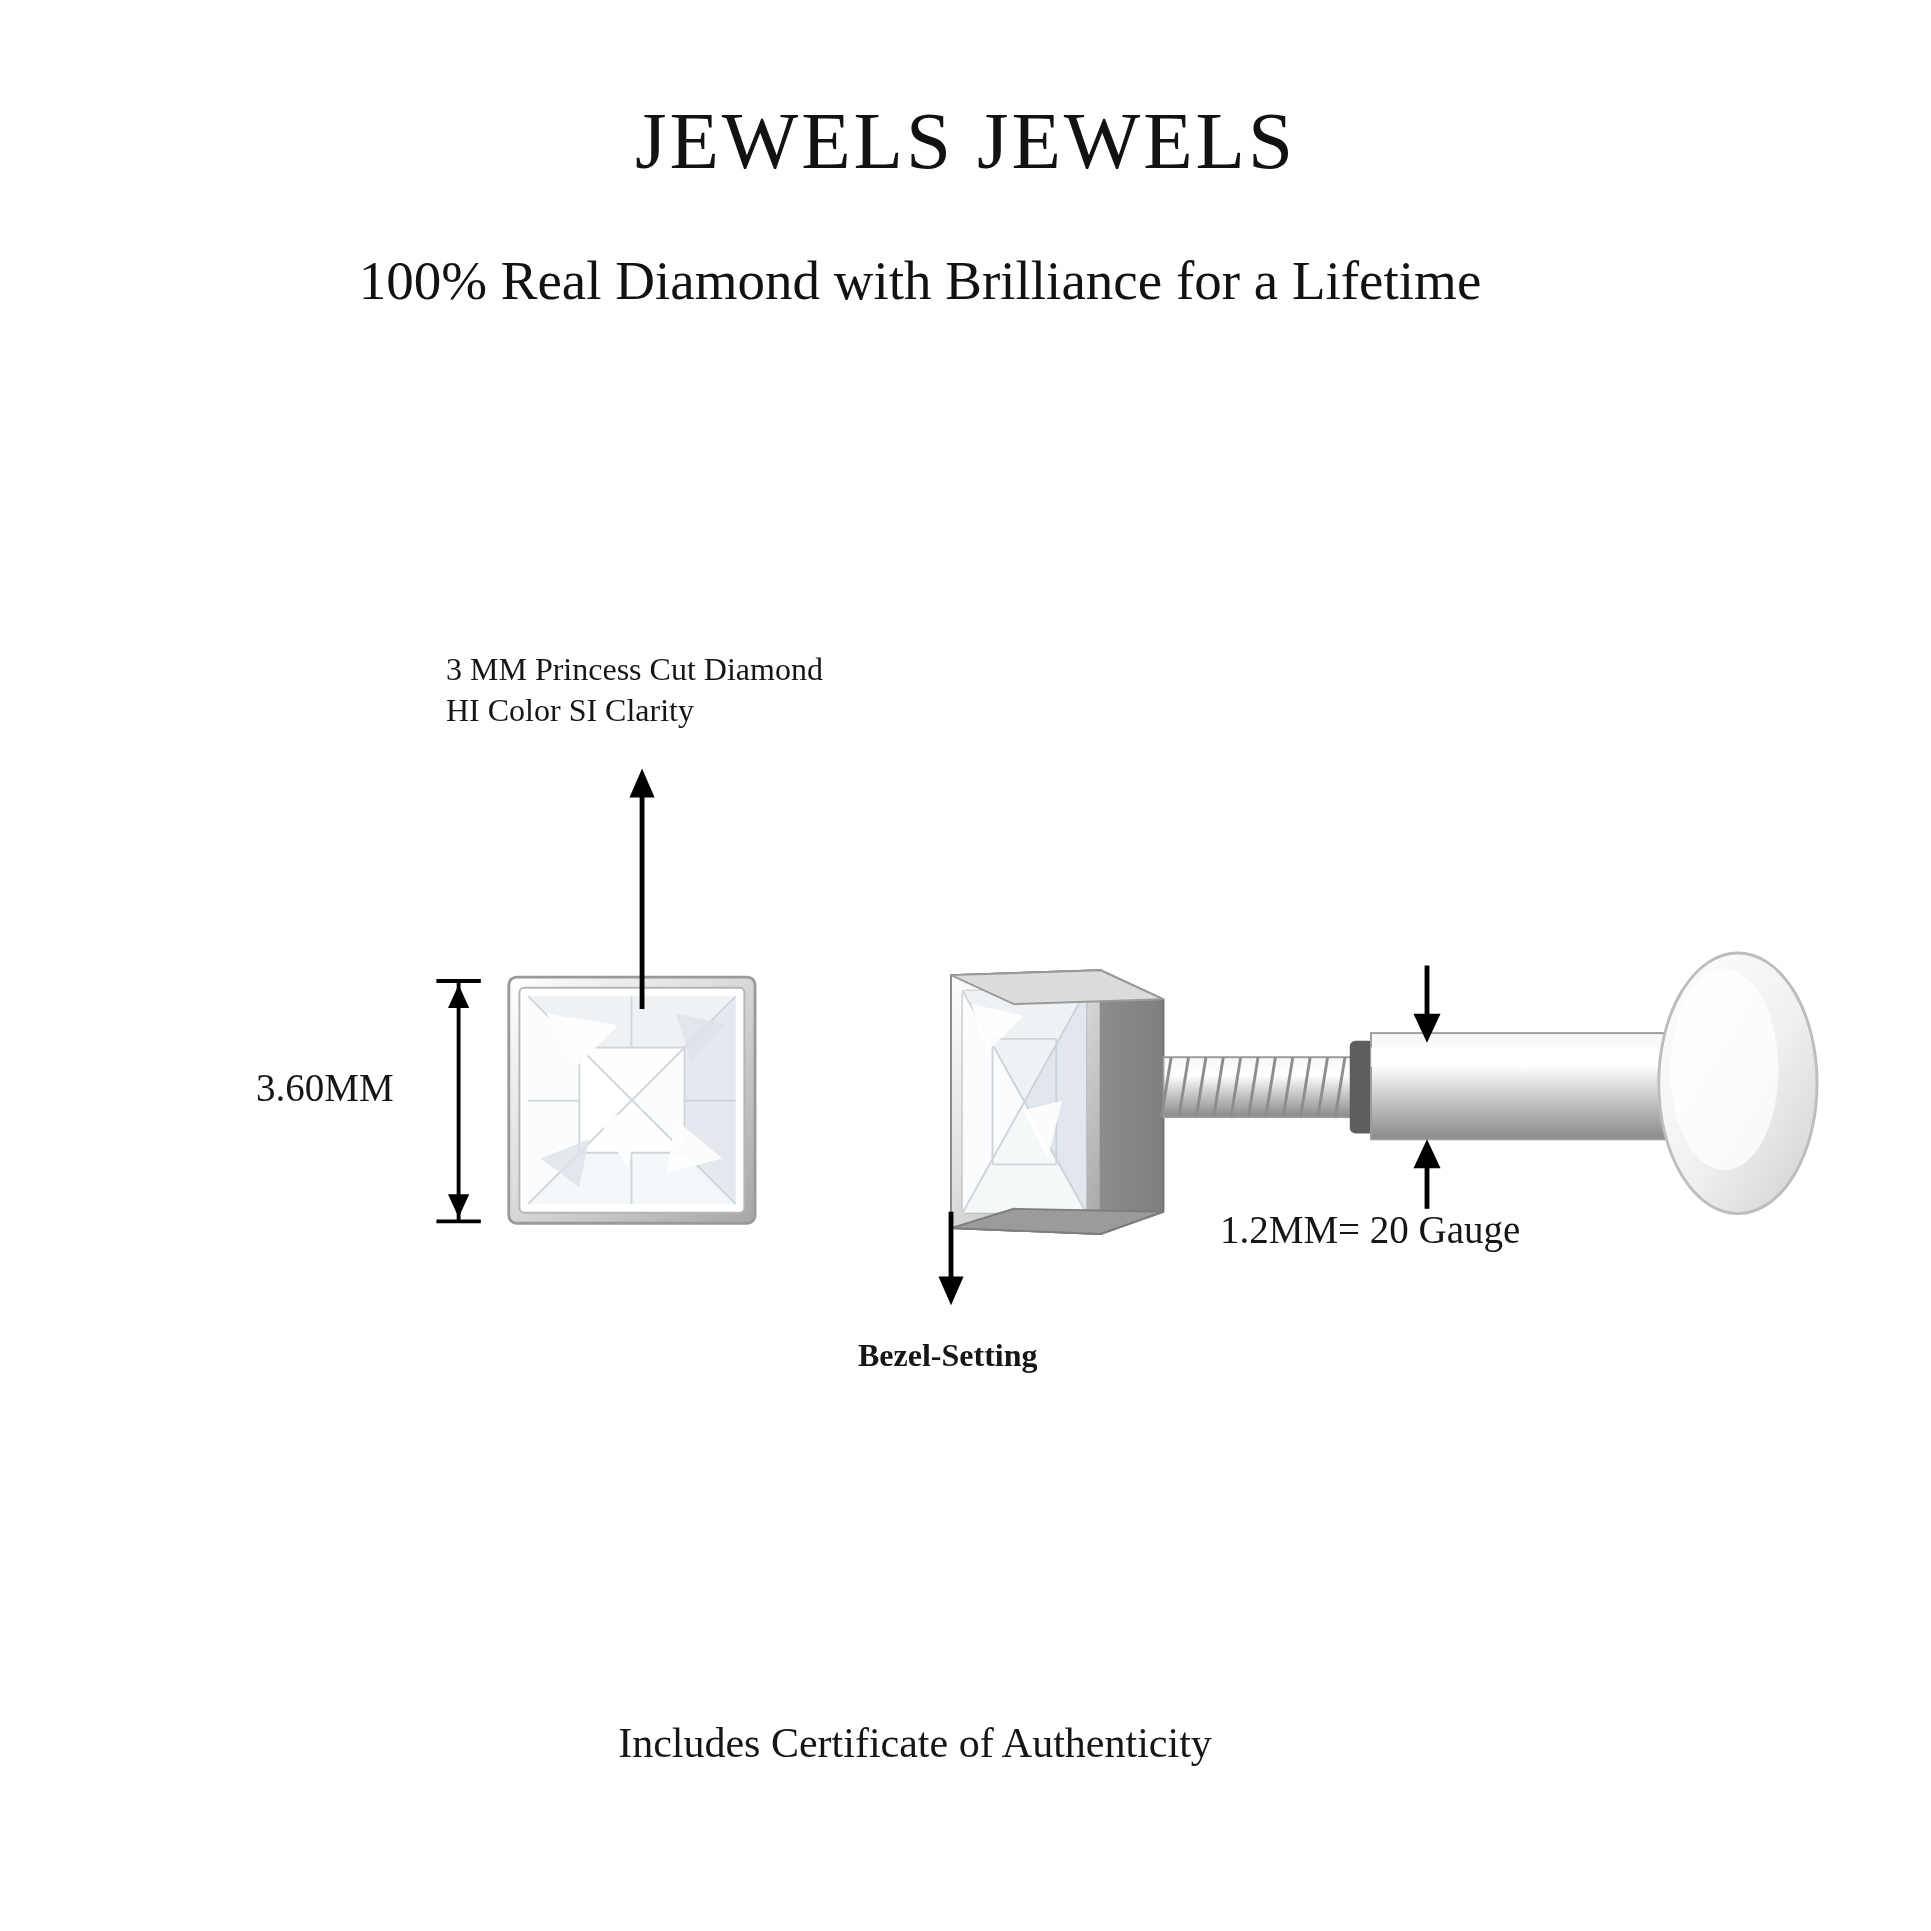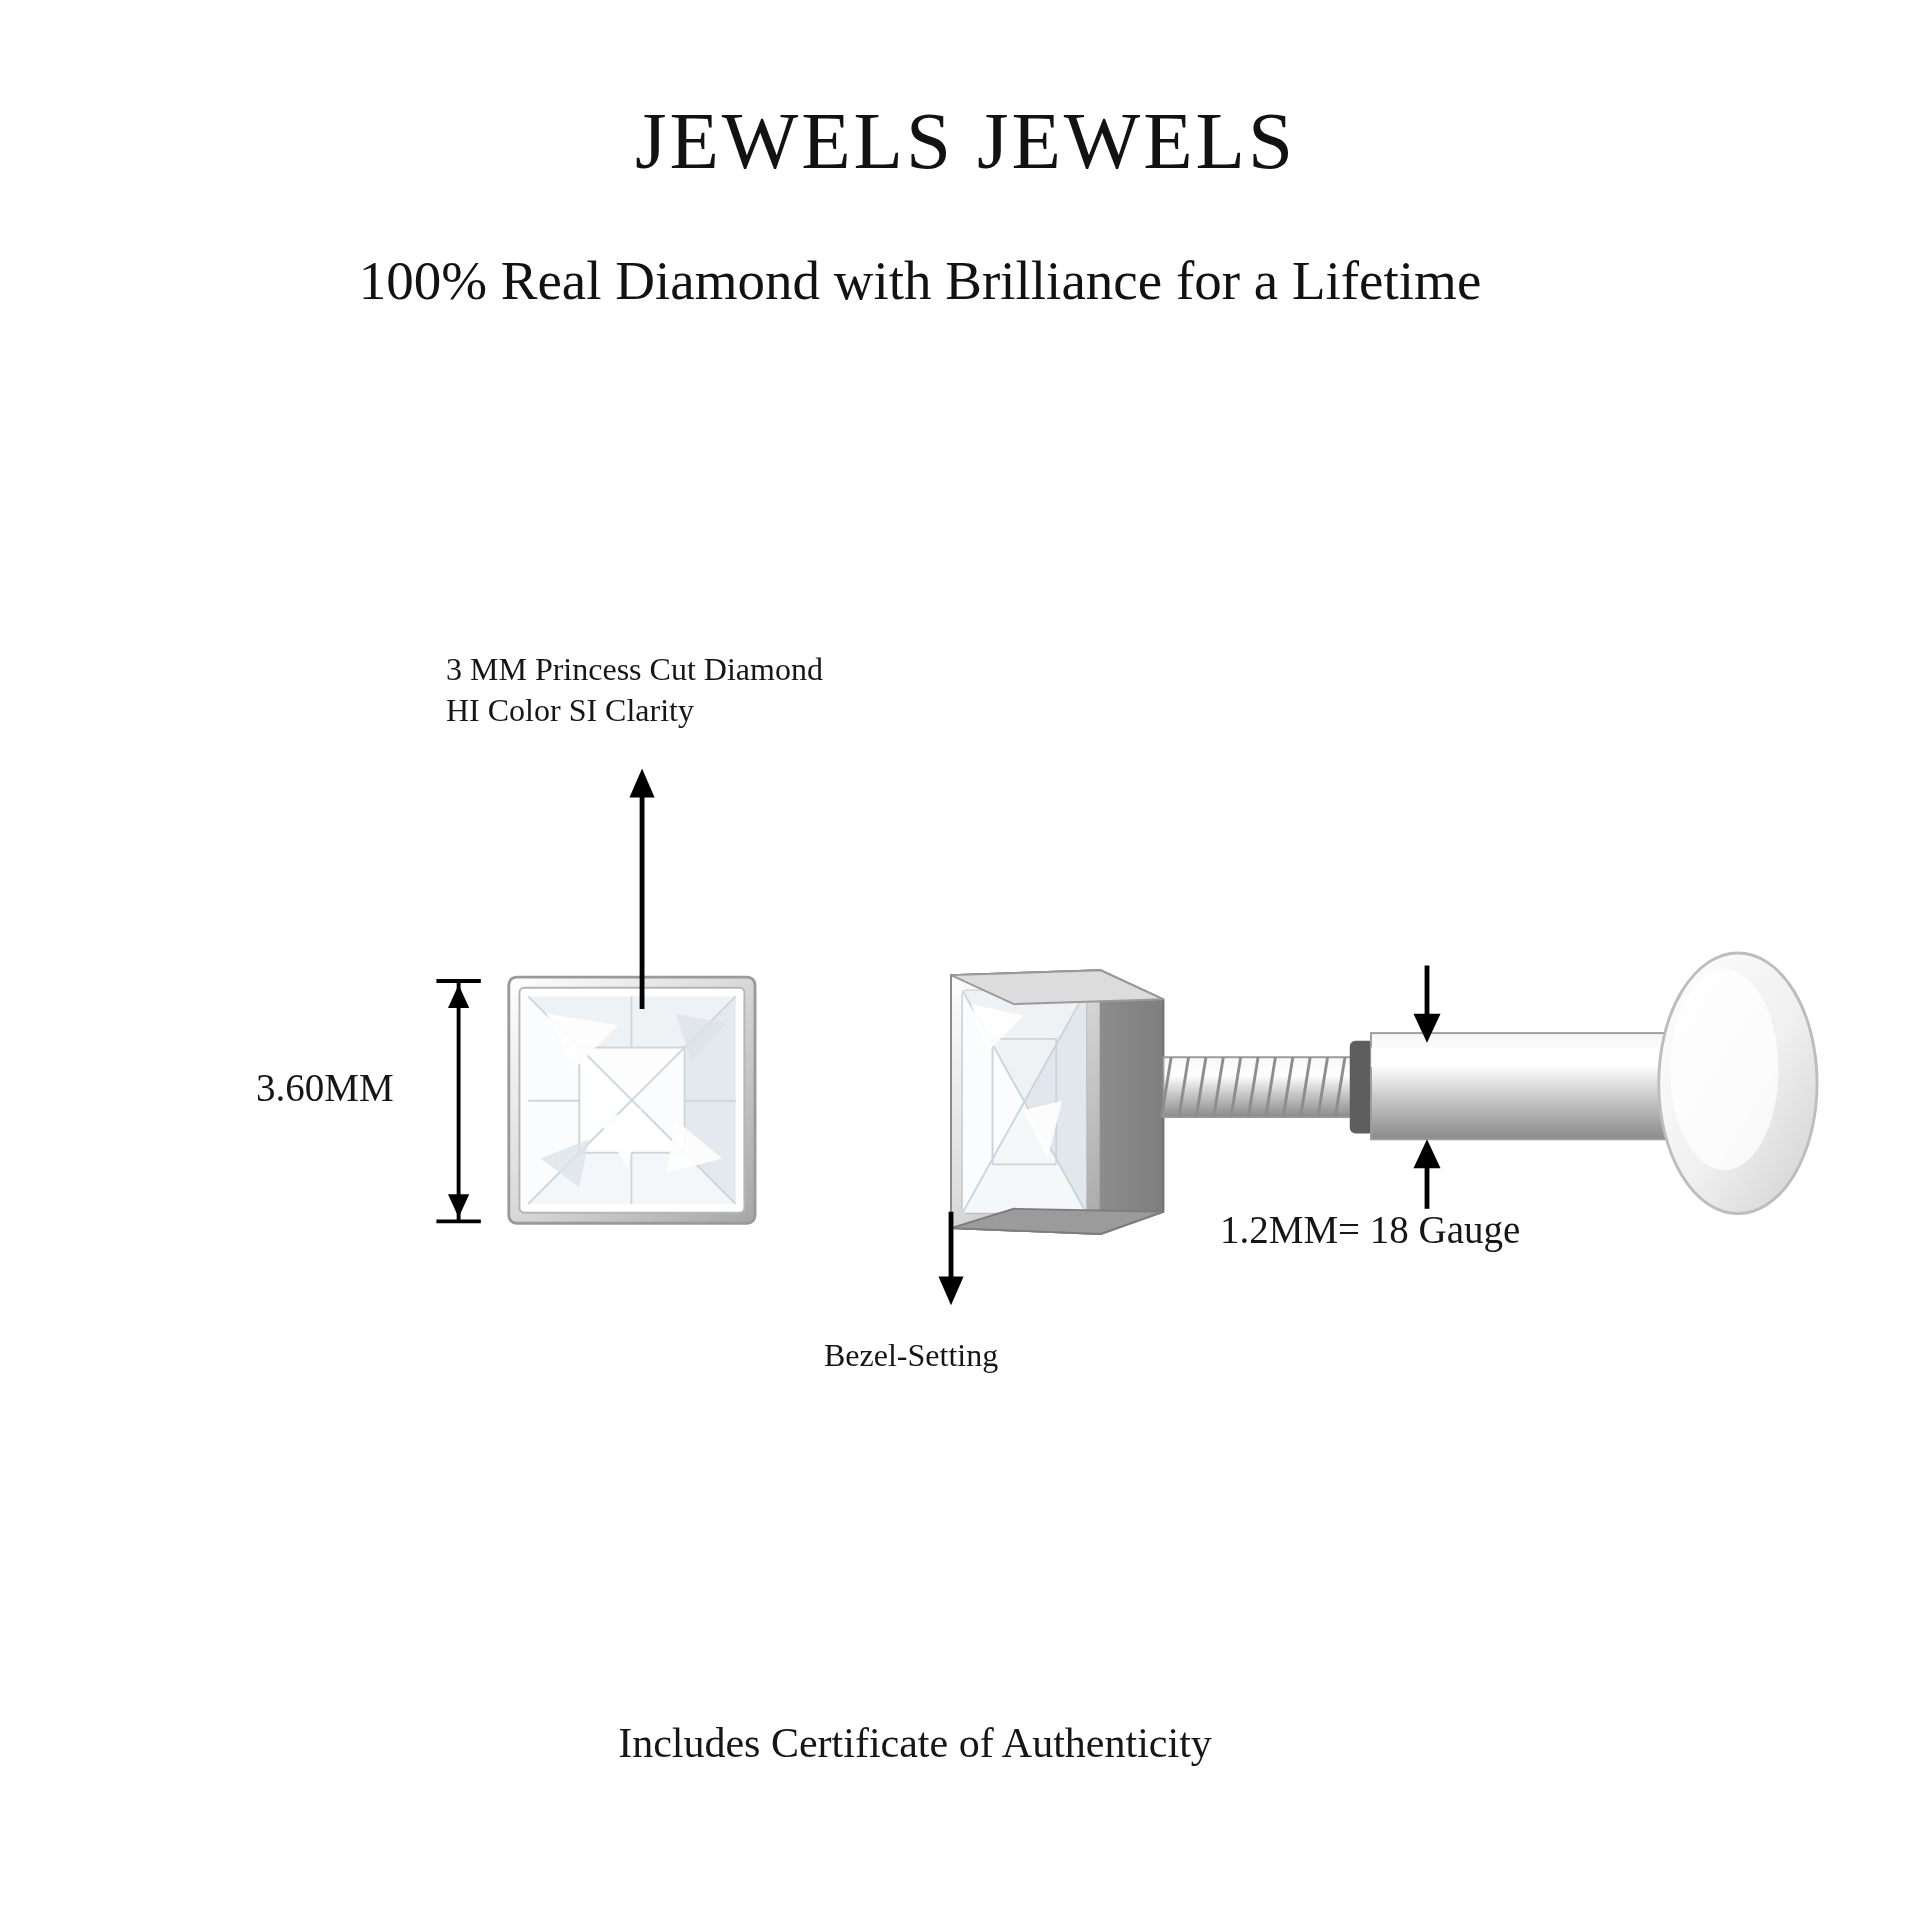--- a/index.html
+++ b/index.html
@@ -54,21 +54,21 @@
 
   
   .callout {
     position: absolute;
     font-size: 32px;
     line-height: 1.28;
     color: #161616;
     white-space: pre-line;
   }
   #callout-diamond { top: 649px; left: 446px; }
-  #callout-bezel   { top: 1335px; left: 824px; }
+  #callout-bezel   { top: 1335px; left: 858px; font-weight: bold; }
   #callout-gauge   { top: 1205px; left: 1220px; font-size: 39px; }
   #label-size      { position: absolute; top: 1065px; left: 256px; font-size: 39px; color: #161616; }
 
   
   #art {
     position: absolute;
     left: 0;
     top: 0;
     width: 1931px;
     height: 1931px;
@@ -242,16 +242,16 @@
   <g>
     <line x1="985" y1="1255" x2="985" y2="1330" stroke="#000" stroke-width="5"></line>
     <path d="M985,1352 l-13,-30 l26,0 z" fill="#000"></path>
   </g>
 </svg>
 
 <div class="callout" id="callout-diamond">3 MM Princess Cut Diamond
 HI Color SI Clarity</div>
 <div id="label-size">3.60MM</div>
 <div class="callout" id="callout-bezel">Bezel-Setting</div>
-<div class="callout" id="callout-gauge">1.2MM= 18 Gauge</div>
+<div class="callout" id="callout-gauge">1.2MM= 20 Gauge</div>
 
 <div class="footer-note">Includes Certificate of Authenticity</div>
 
 
 </body></html>

